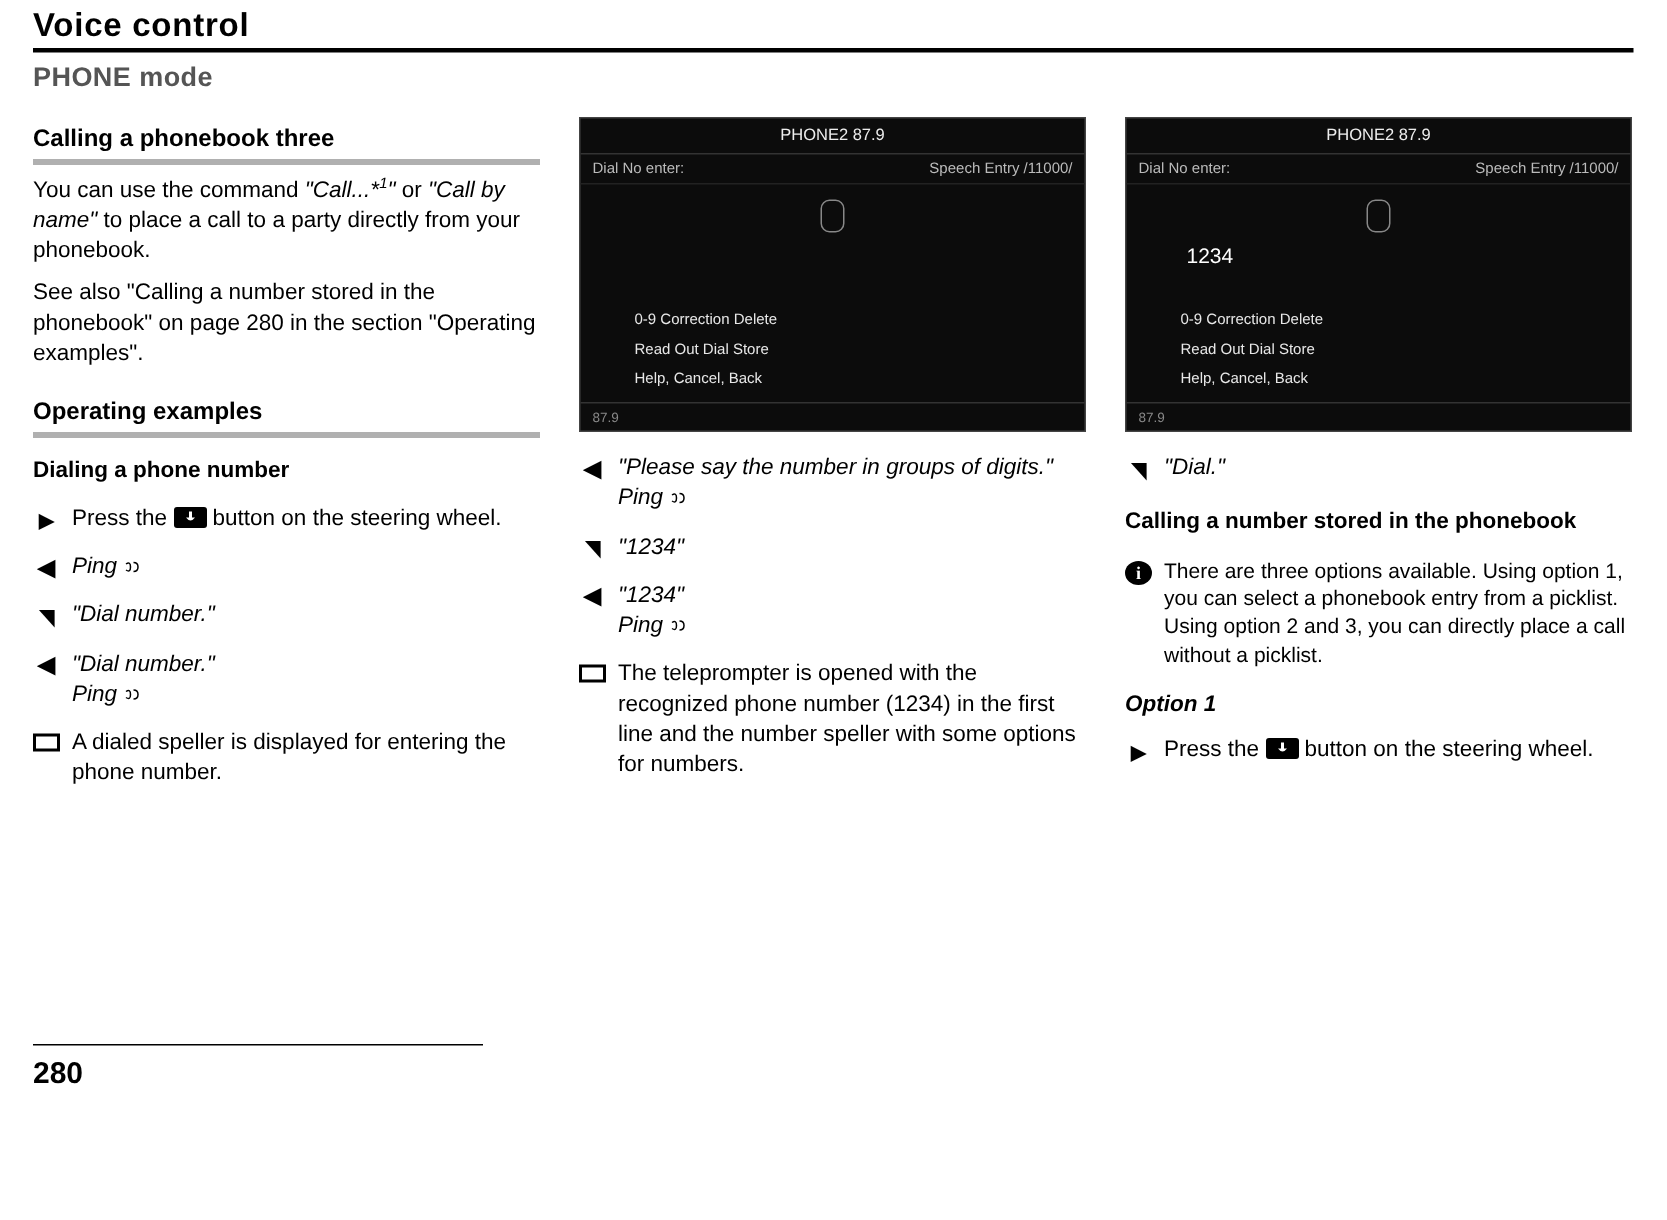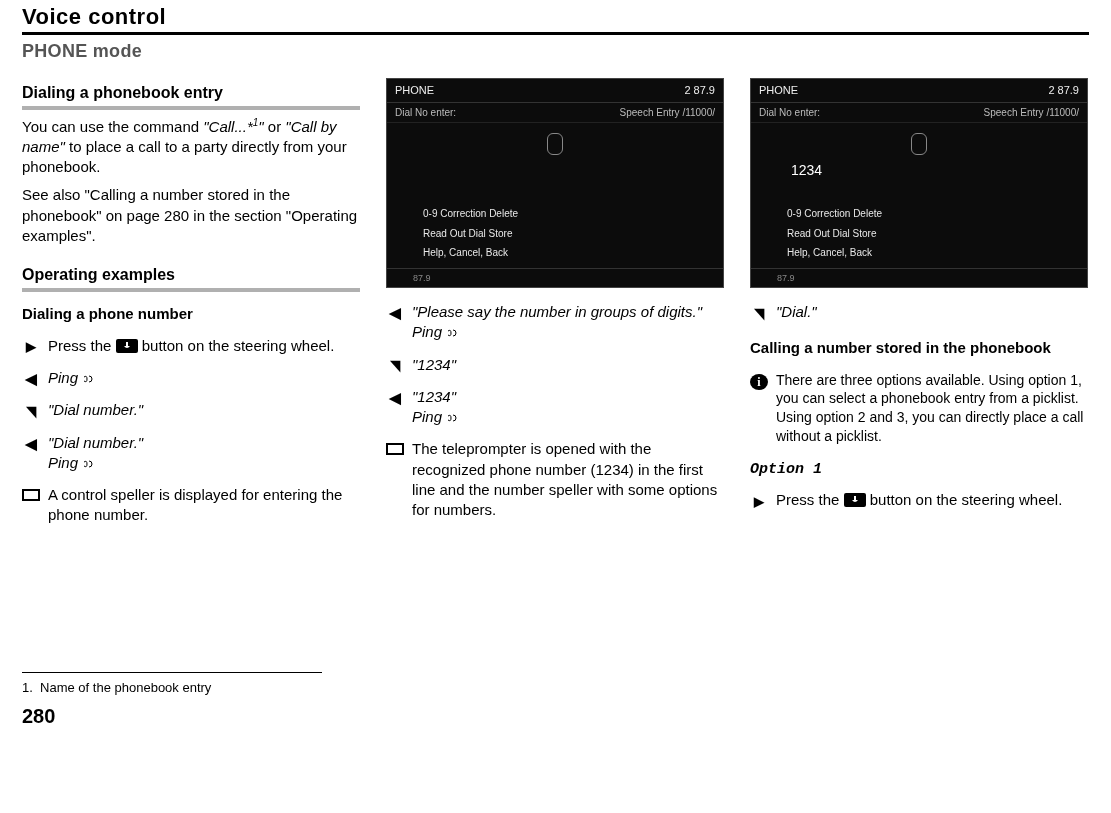--- a/index.html
+++ b/index.html
@@ -137,21 +137,21 @@
     color:#cfcfcf;
     font-size:10px;
     border:1px solid #444;
     box-sizing:border-box;
     display:flex;
     flex-direction:column;
     margin-bottom:8px;
   }
   .ss-top{
     display:flex;
-    justify-content:space-between;
+    justify-content:center;
     padding:4px 8px;
     border-bottom:1px solid #333;
     color:#eee;
     font-size:11px;
   }
   .ss-sub{
     display:flex;
     justify-content:space-between;
     padding:3px 8px;
     border-bottom:1px solid #222;
@@ -177,47 +177,47 @@
   }
   .ss-num{
     position:absolute;
     top:38px;left:40px;
     font-size:14px;
     color:#fff;
   }
   .ss-line{color:#e8e8e8;}
   .ss-foot{
     border-top:1px solid #333;
-    padding:3px 26px;
+    padding:3px 8px;
     font-size:9px;
     color:#888;
     display:flex;
     gap:10px;
     align-items:center;
   }
   .info-body{font-size:14px;}
-  .option-title{font-weight:bold;font-style:italic;margin:8px 0 4px 0;font-family:Liberation Mono, monospace;}
+  .option-title{font-weight:bold;font-style:italic;margin:8px 0 4px 0;}
   .footnote-rule{width:300px;height:1px;background:#000;margin-top:auto;}
   .footnote{font-size:13px;margin-top:6px;}
   .pagenum{font-size:20px;font-weight:bold;margin-top:6px;}
 </style>
 </head>
 <body>
 
 <div class="page">
 
   <div class="hdr1">Voice control</div>
   <div class="rule"></div>
   <div class="hdr2">PHONE mode</div>
 
   <div class="cols">
 
     <div class="col">
 
-      <div class="sec-title under">Dialing a phonebook entry</div>
+      <div class="sec-title under">Calling a phonebook three</div>
 
       <div class="para">
         <span>You can use the command </span><span class="italic"><span>"Call...*</span><span class="sup">1</span><span>"</span></span><span> or </span><span class="italic">"Call by name"</span><span> to place a call to a party directly from your phonebook.</span>
       </div>
       <div class="para">See also "Calling a number stored in the phonebook" on page 280 in the section "Operating examples".</div>
 
       <div class="sec-title under" style="margin-top:14px;">Operating examples</div>
 
       <div class="subhead">Dialing a phone number</div>
 
@@ -252,27 +252,24 @@
         <span class="body italic">
           <span>"Dial number."</span>
           <span class="ping"><span>Ping</span> <svg class="sound-icon" viewBox="0 0 12 12">
                 <path d="M2 4 Q5 2 5 6 Q5 10 2 8 M7 3 Q10 3 10 6 Q10 9 7 9" fill="none" stroke="#000" stroke-width="1"></path>
               </svg></span>
         </span>
       </div>
 
       <div class="item">
         <span class="ico ico-sq"></span>
-        <span class="body">A control speller is displayed for entering the phone number.</span>
+        <span class="body">A dialed speller is displayed for entering the phone number.</span>
       </div>
 
       <div class="footnote-rule"></div>
-      <div class="footnote">
-        <span>1.</span>&nbsp;&nbsp;<span>Name of the phonebook entry</span>
-      </div>
       <div class="pagenum">280</div>
     </div>
 
     <div class="col">
 
       <div class="screenshot">
         <div class="ss-top">
           <span>PHONE</span>
           <span>2   87.9</span>
         </div>

